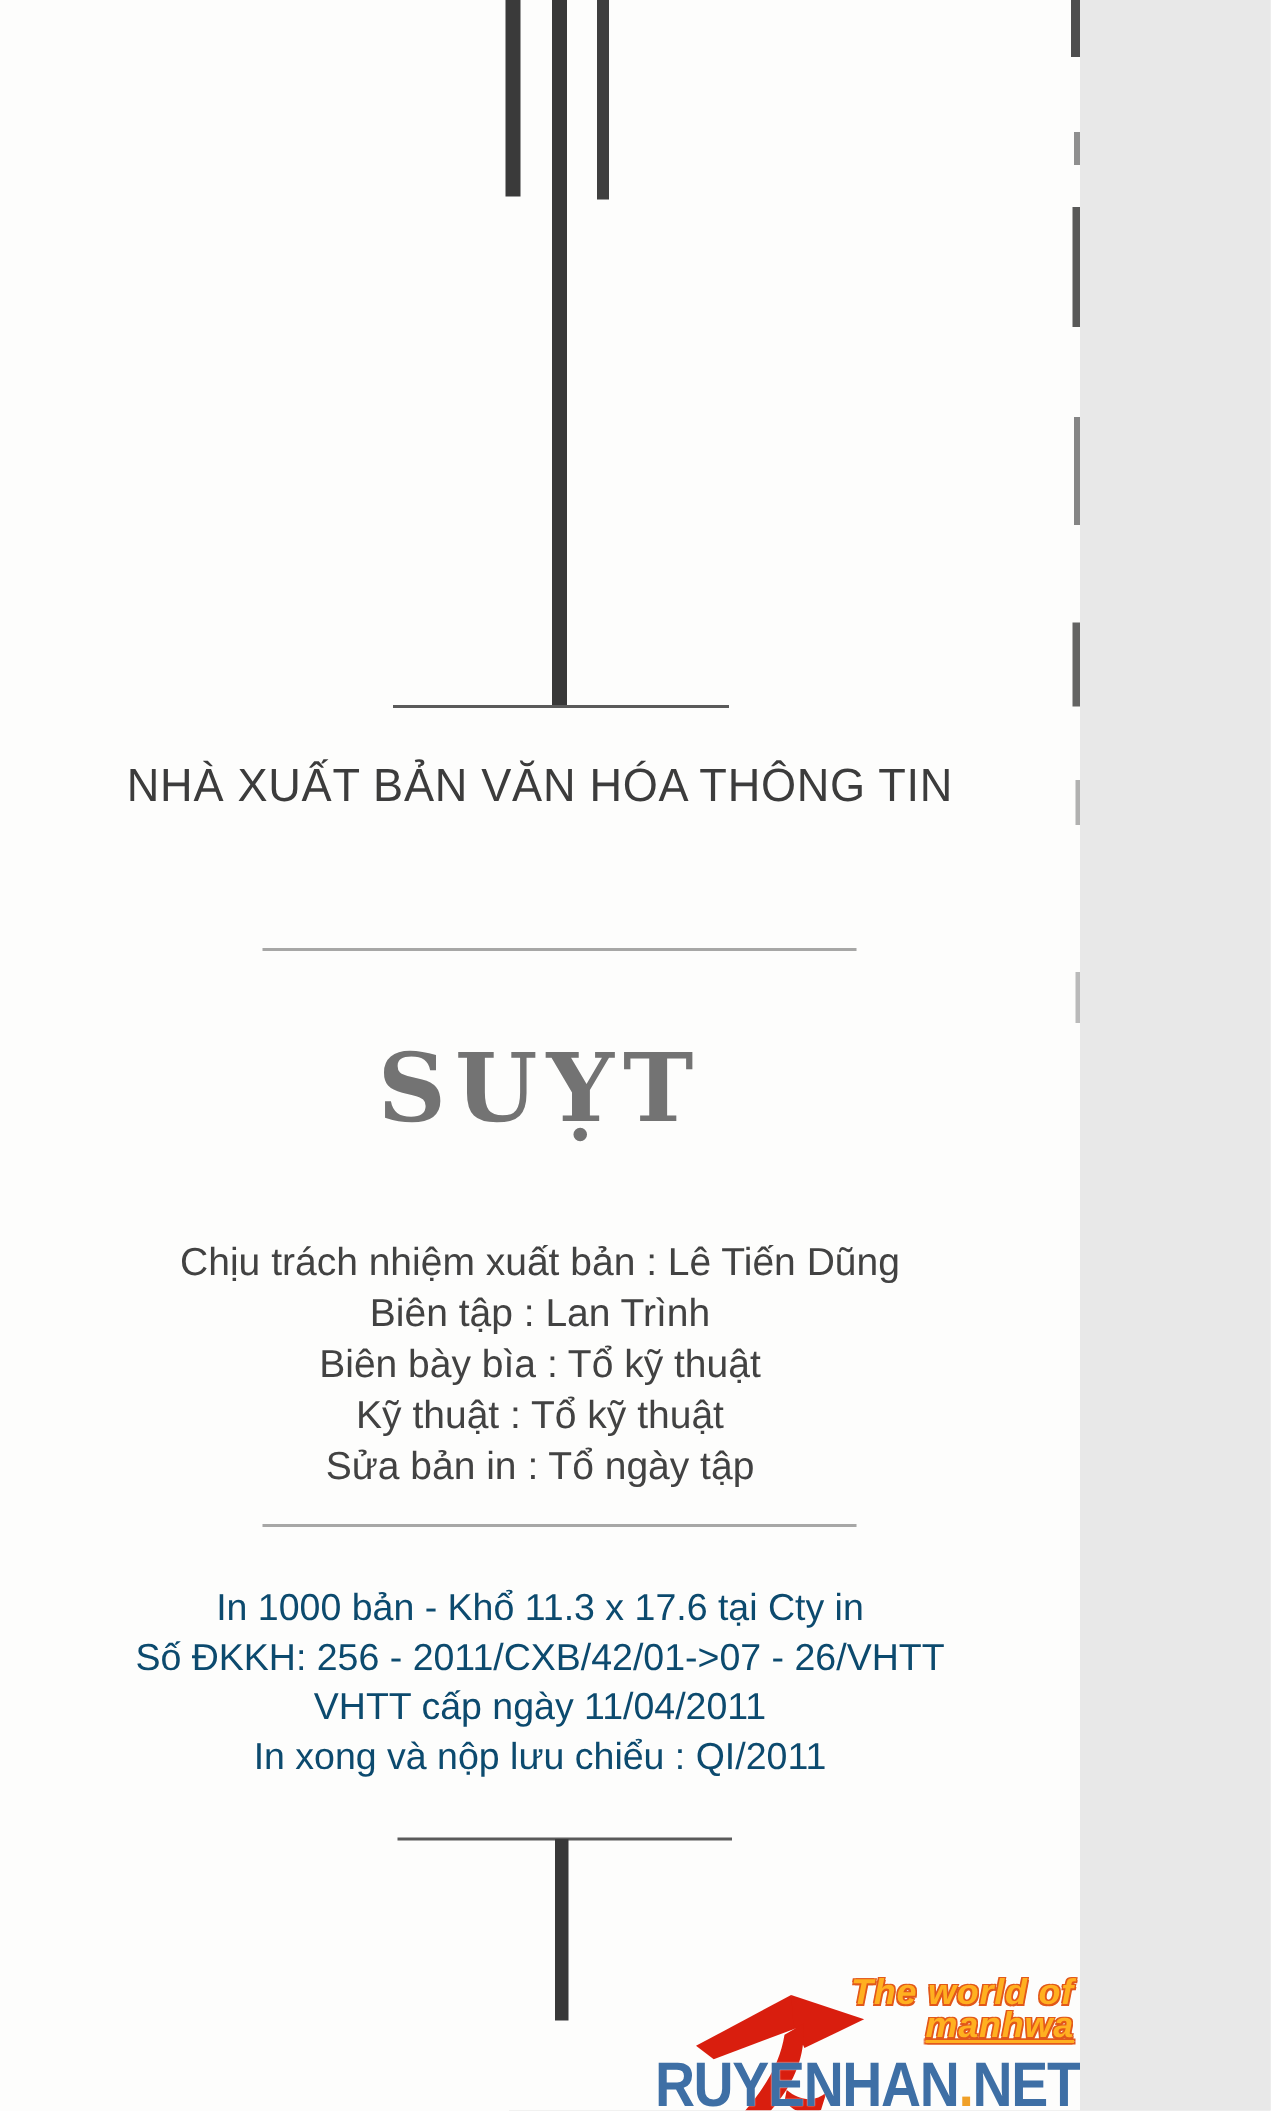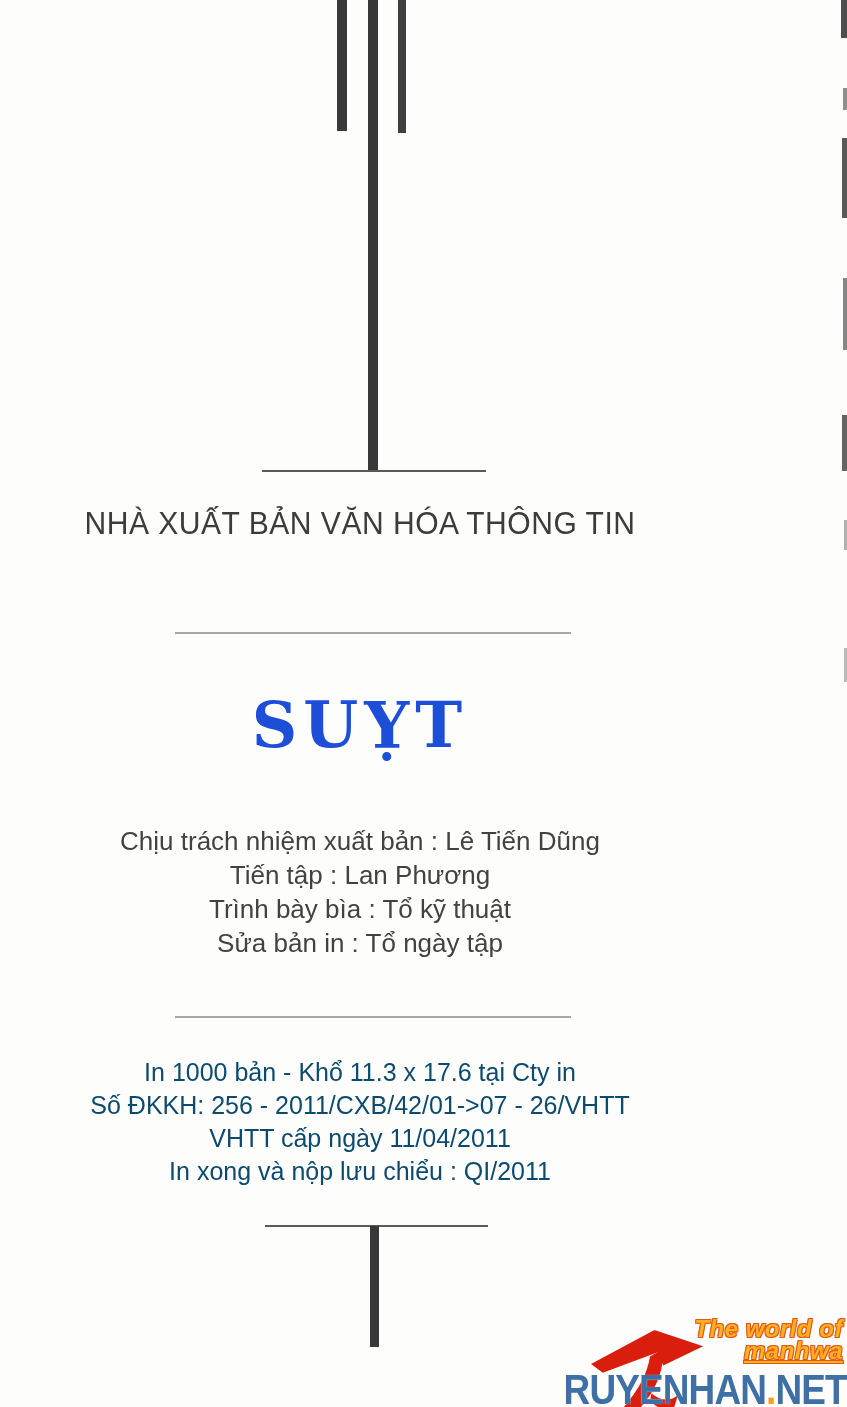--- a/index.html
+++ b/index.html
@@ -1,18 +1,18 @@
 <!DOCTYPE html>
 <html><head>
 <meta charset="utf-8">
 <style>
   html,body{margin:0;padding:0;background:#e8e8e8;}
   .page{
     position:relative;
-    width:847px;height:1407px;
+    width:720px;height:1407px;
     background:#fdfdfc;
     overflow:hidden;
     font-family:"Liberation Sans", sans-serif;
     color:#3b3b3b;
   }
   
   .vline,.hline{position:absolute;background:#2e2e2e;}
   .top-line-left  {left:337px;top:0;width:10px;height:131px;background:#3a3a3a;}
   .top-line-mid   {left:368px;top:0;width:10px;height:472px;background:#383838;}
   .top-line-right {left:398px;top:0;width:8px;height:133px;background:#3f3f3f;}
@@ -31,21 +31,21 @@
     white-space:nowrap;
   }
   .address{
     top:553px;
     font-size:28px;font-weight:400;color:#444;
     white-space:nowrap;
   }
   .book-title{
     top:688px;
     font-family:"DejaVu Serif", serif;
-    font-weight:700;font-size:63px;letter-spacing:6px;color:#1d4ed8;
+    font-weight:700;font-size:63px;letter-spacing:6px;color:#737373;
     white-space:nowrap;
   }
   .credits{top:824px;font-size:26px;line-height:34px;color:#424242;}
   .credits div{white-space:nowrap;}
   .printing{top:1056px;font-size:25px;line-height:33px;color:#0c4a6e;}
   .printing div{white-space:nowrap;}
 
   
   .artifact{position:absolute;right:0;background:#222;}
   .a1{top:0;width:6px;height:38px;opacity:.8;}
@@ -90,22 +90,23 @@
   <div class="hline divider-2"></div>
   <div class="hline rule-bottom"></div>
   <div class="vline bottom-line-mid"></div>
 
   <div class="col publisher">NHÀ XUẤT BẢN VĂN HÓA THÔNG TIN</div>
 
   <div class="col book-title">SUỴT</div>
 
   <div class="col credits">
     <div>Chịu trách nhiệm xuất bản : Lê Tiến Dũng</div>
-    <div>Tiến tập : Lan Phương</div>
-    <div>Trình bày bìa : Tổ kỹ thuật</div>
+    <div>Biên tập : Lan Trình</div>
+    <div>Biên bày bìa : Tổ kỹ thuật</div>
+    <div>Kỹ thuật : Tổ kỹ thuật</div>
     <div>Sửa bản in : Tổ ngày tập</div>
   </div>
 
   <div class="col printing">
     <div>In 1000 bản - Khổ 11.3 x 17.6 tại Cty in</div>
     <div>Số ĐKKH: 256 - 2011/CXB/42/01-&gt;07 - 26/VHTT</div>
     <div>VHTT cấp ngày 11/04/2011</div>
     <div>In xong và nộp lưu chiểu : QI/2011</div>
   </div>
 

